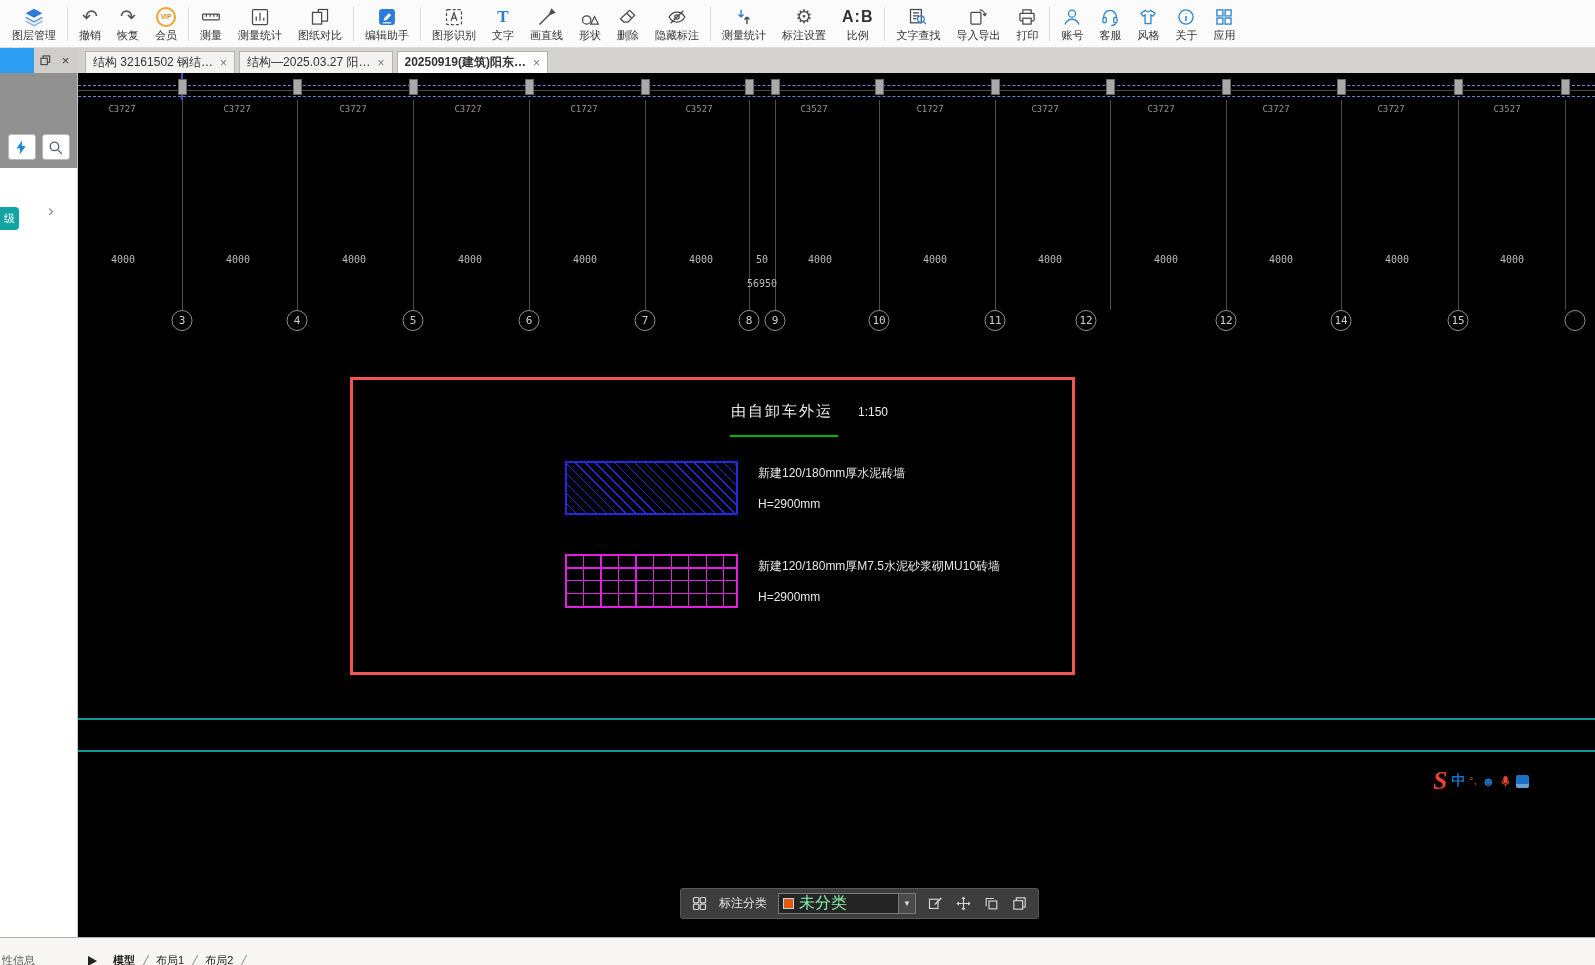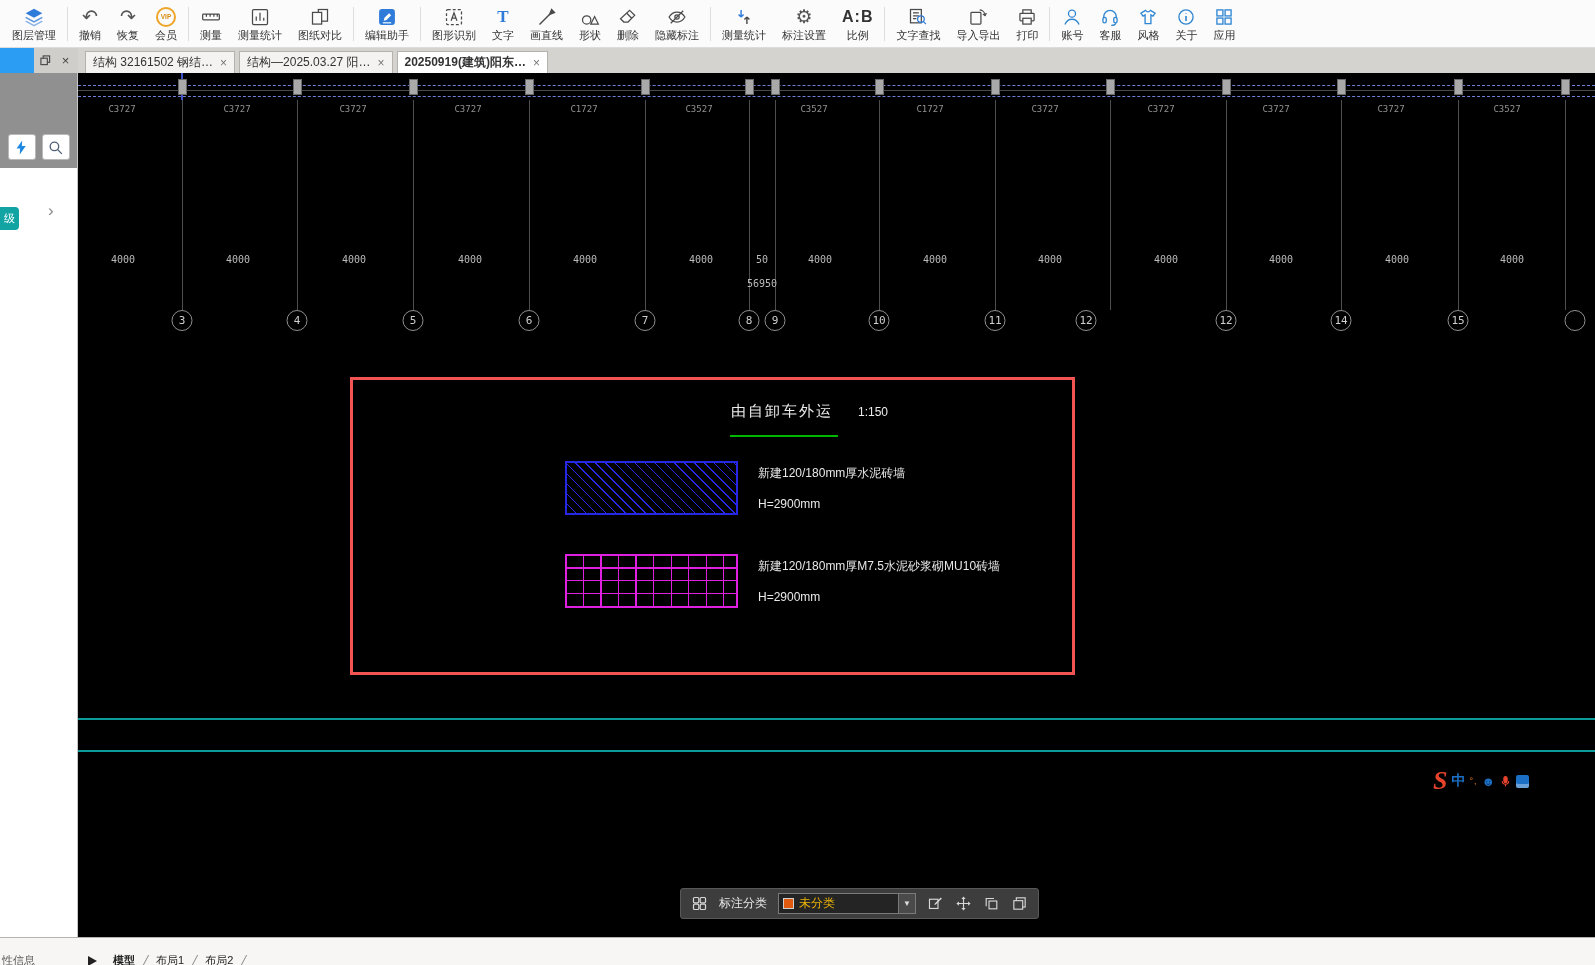--- a/index.html
+++ b/index.html
@@ -93,21 +93,21 @@
     box-shadow:inset 0 -4px 0 rgba(255,255,255,.35)}
 
   .floatbar{position:absolute;left:602px;top:815px;height:31px;background:#3d3d3d;border:1px solid #585858;
     border-radius:3px;display:flex;align-items:center;padding:0 10px;gap:11px;box-shadow:0 1px 5px rgba(0,0,0,.6)}
   .fb-icon{color:#d8d8d8;display:flex;align-items:center;cursor:pointer}
   .fb-icon svg{width:17px;height:17px;display:block}
   .fb-label{color:#e6e6e6;font-size:12px;white-space:nowrap}
   .fb-dd{width:138px;height:21px;background:#242424;border:1px solid #7a7a7a;display:flex;
     align-items:center;padding-left:4px;gap:5px;cursor:pointer}
   .fb-sw{width:11px;height:11px;background:#e05a10;border:1px solid #cfcfcf;flex:0 0 auto}
-  .fb-dd-val{color:#eab308;font-size:12px;flex:1}
+  .fb-dd-val{color:#86efac;font-size:16px;flex:1}
   .fb-dd-btn{width:17px;height:100%;background:#4a4a4a;border-left:1px solid #7a7a7a;color:#ddd;
     font-size:8px;display:flex;align-items:center;justify-content:center}
 
   
   .bottombar{position:absolute;top:937px;left:0;width:1595px;height:28px;background:#f7f6f5;
     border-top:1px solid #b5b2ae}
   .partialtext{position:absolute;left:2px;top:15px;font-size:11px;color:#555}
   .laytabs{position:absolute;left:88px;top:15px;height:15px;display:flex;align-items:center}
   .tri{width:0;height:0;border-left:9px solid #222;border-top:5px solid transparent;
     border-bottom:5px solid transparent;margin-right:6px}

